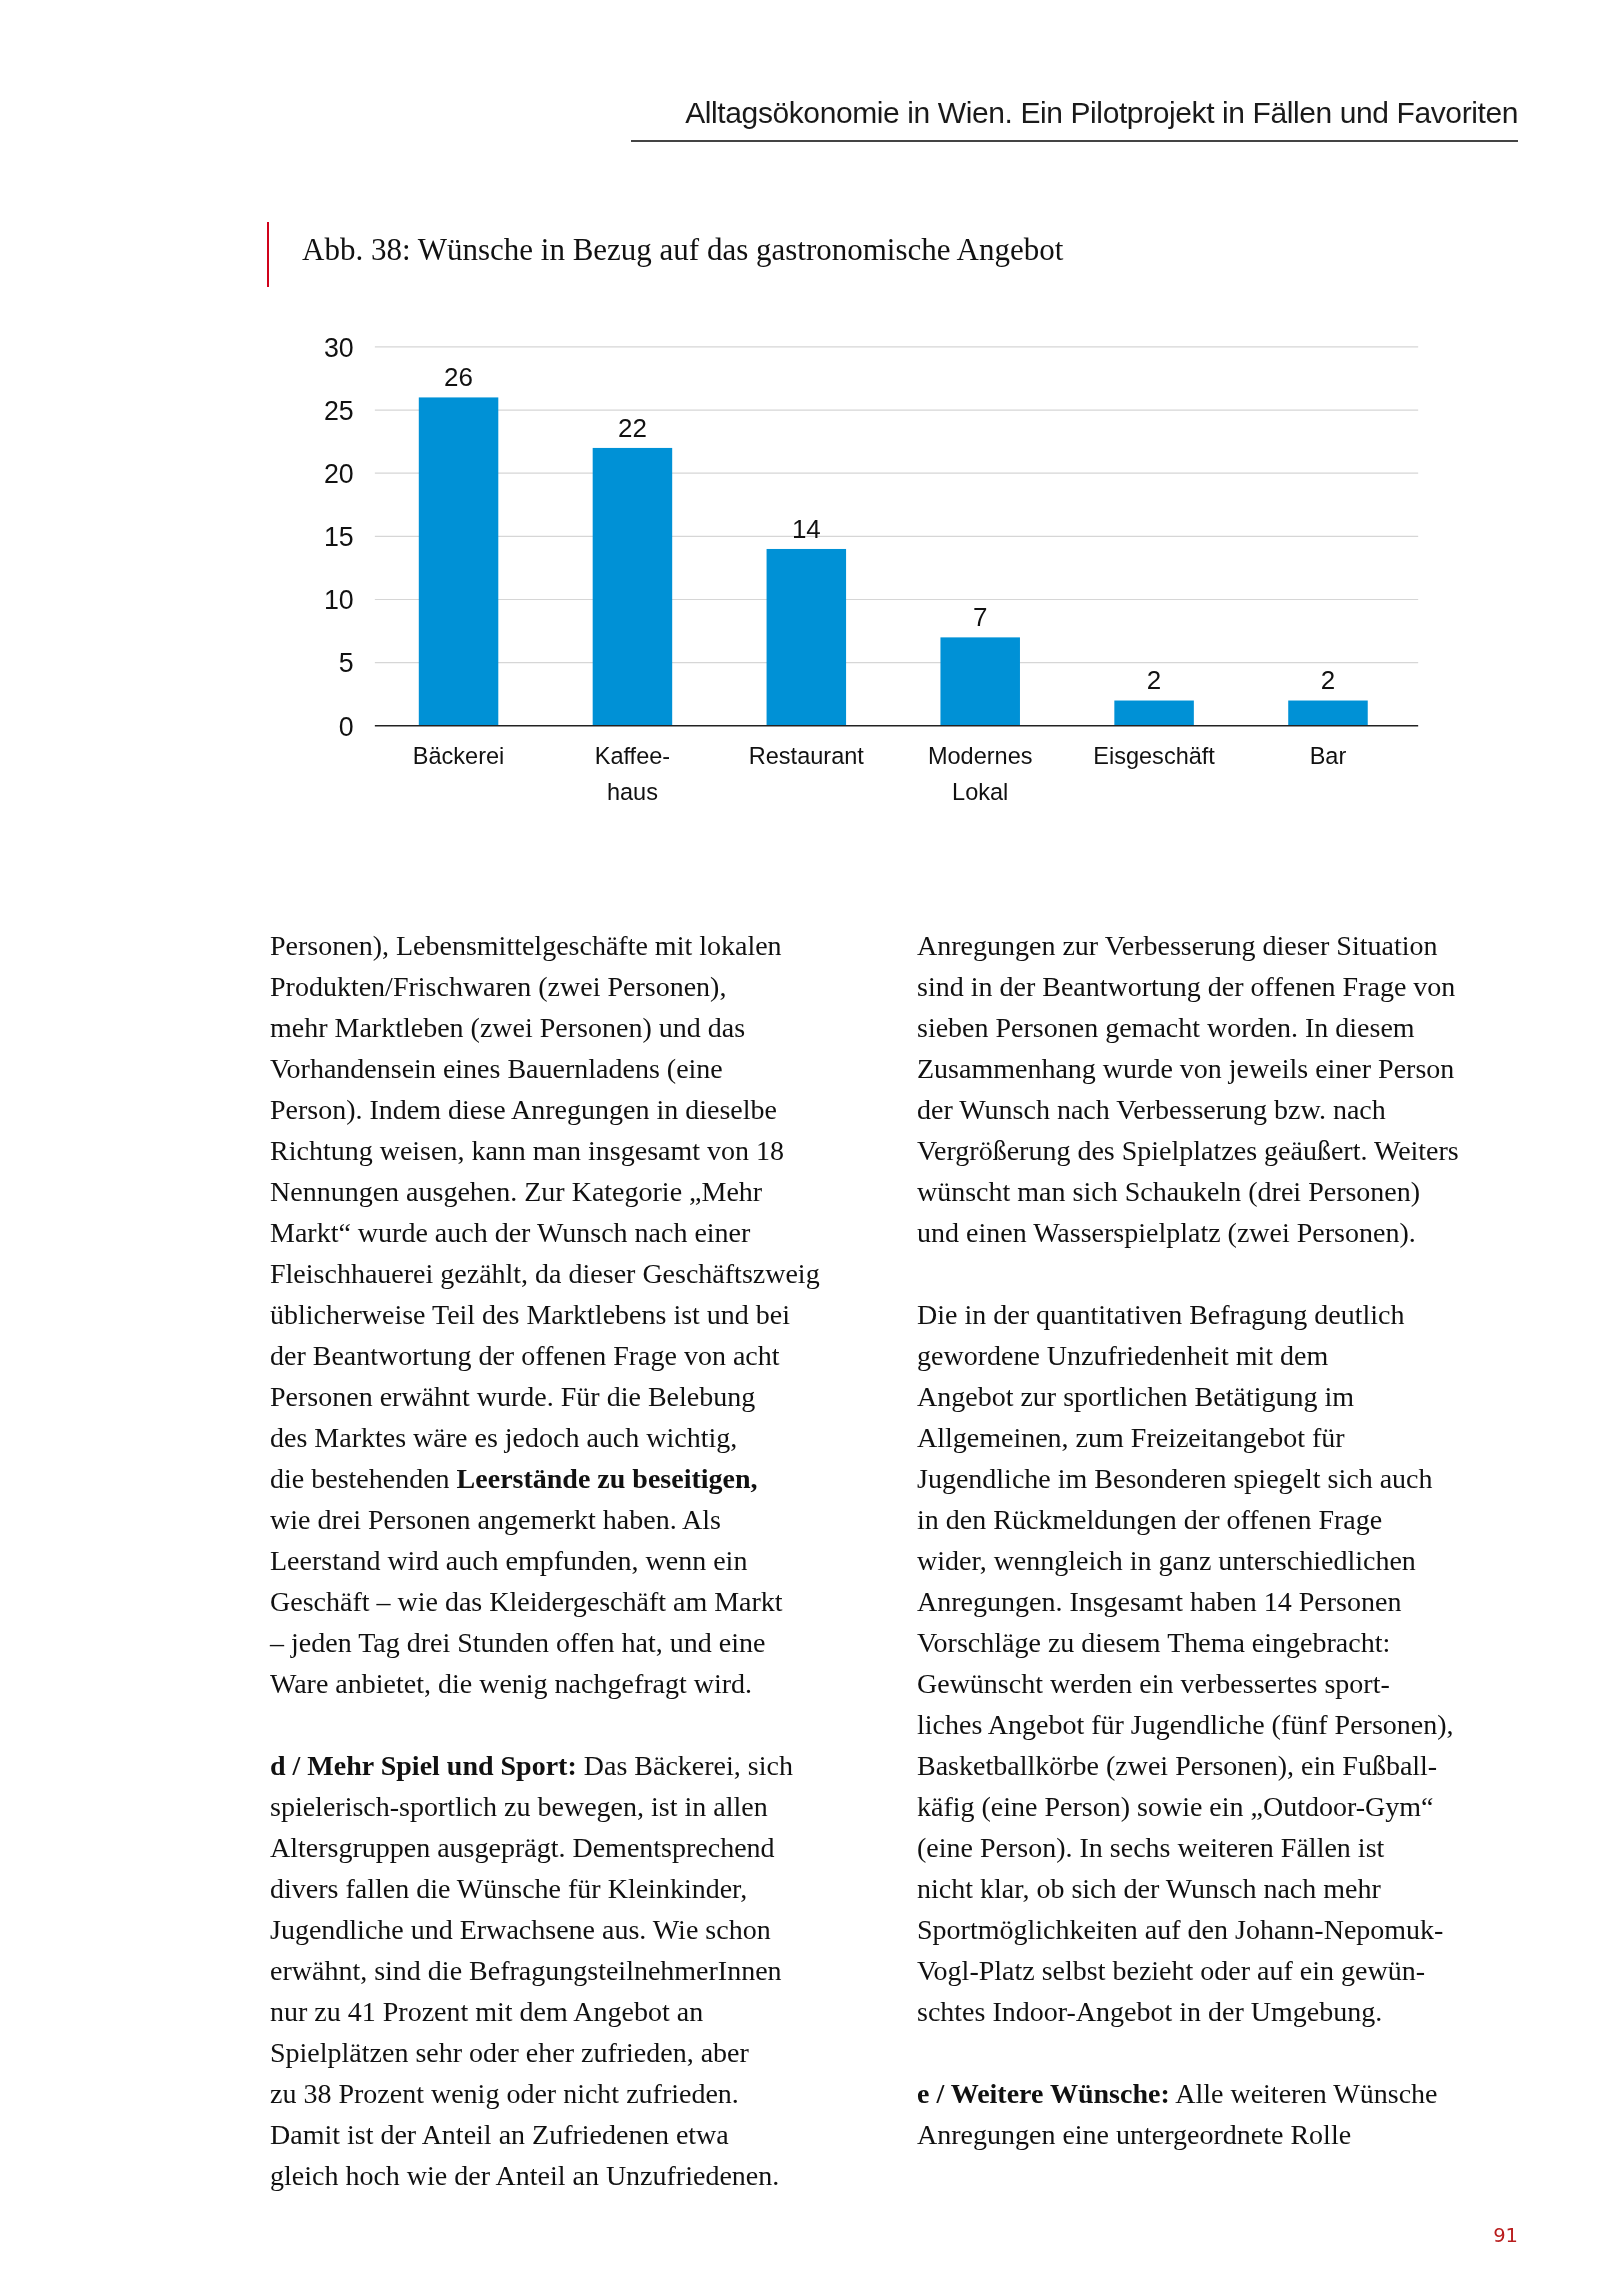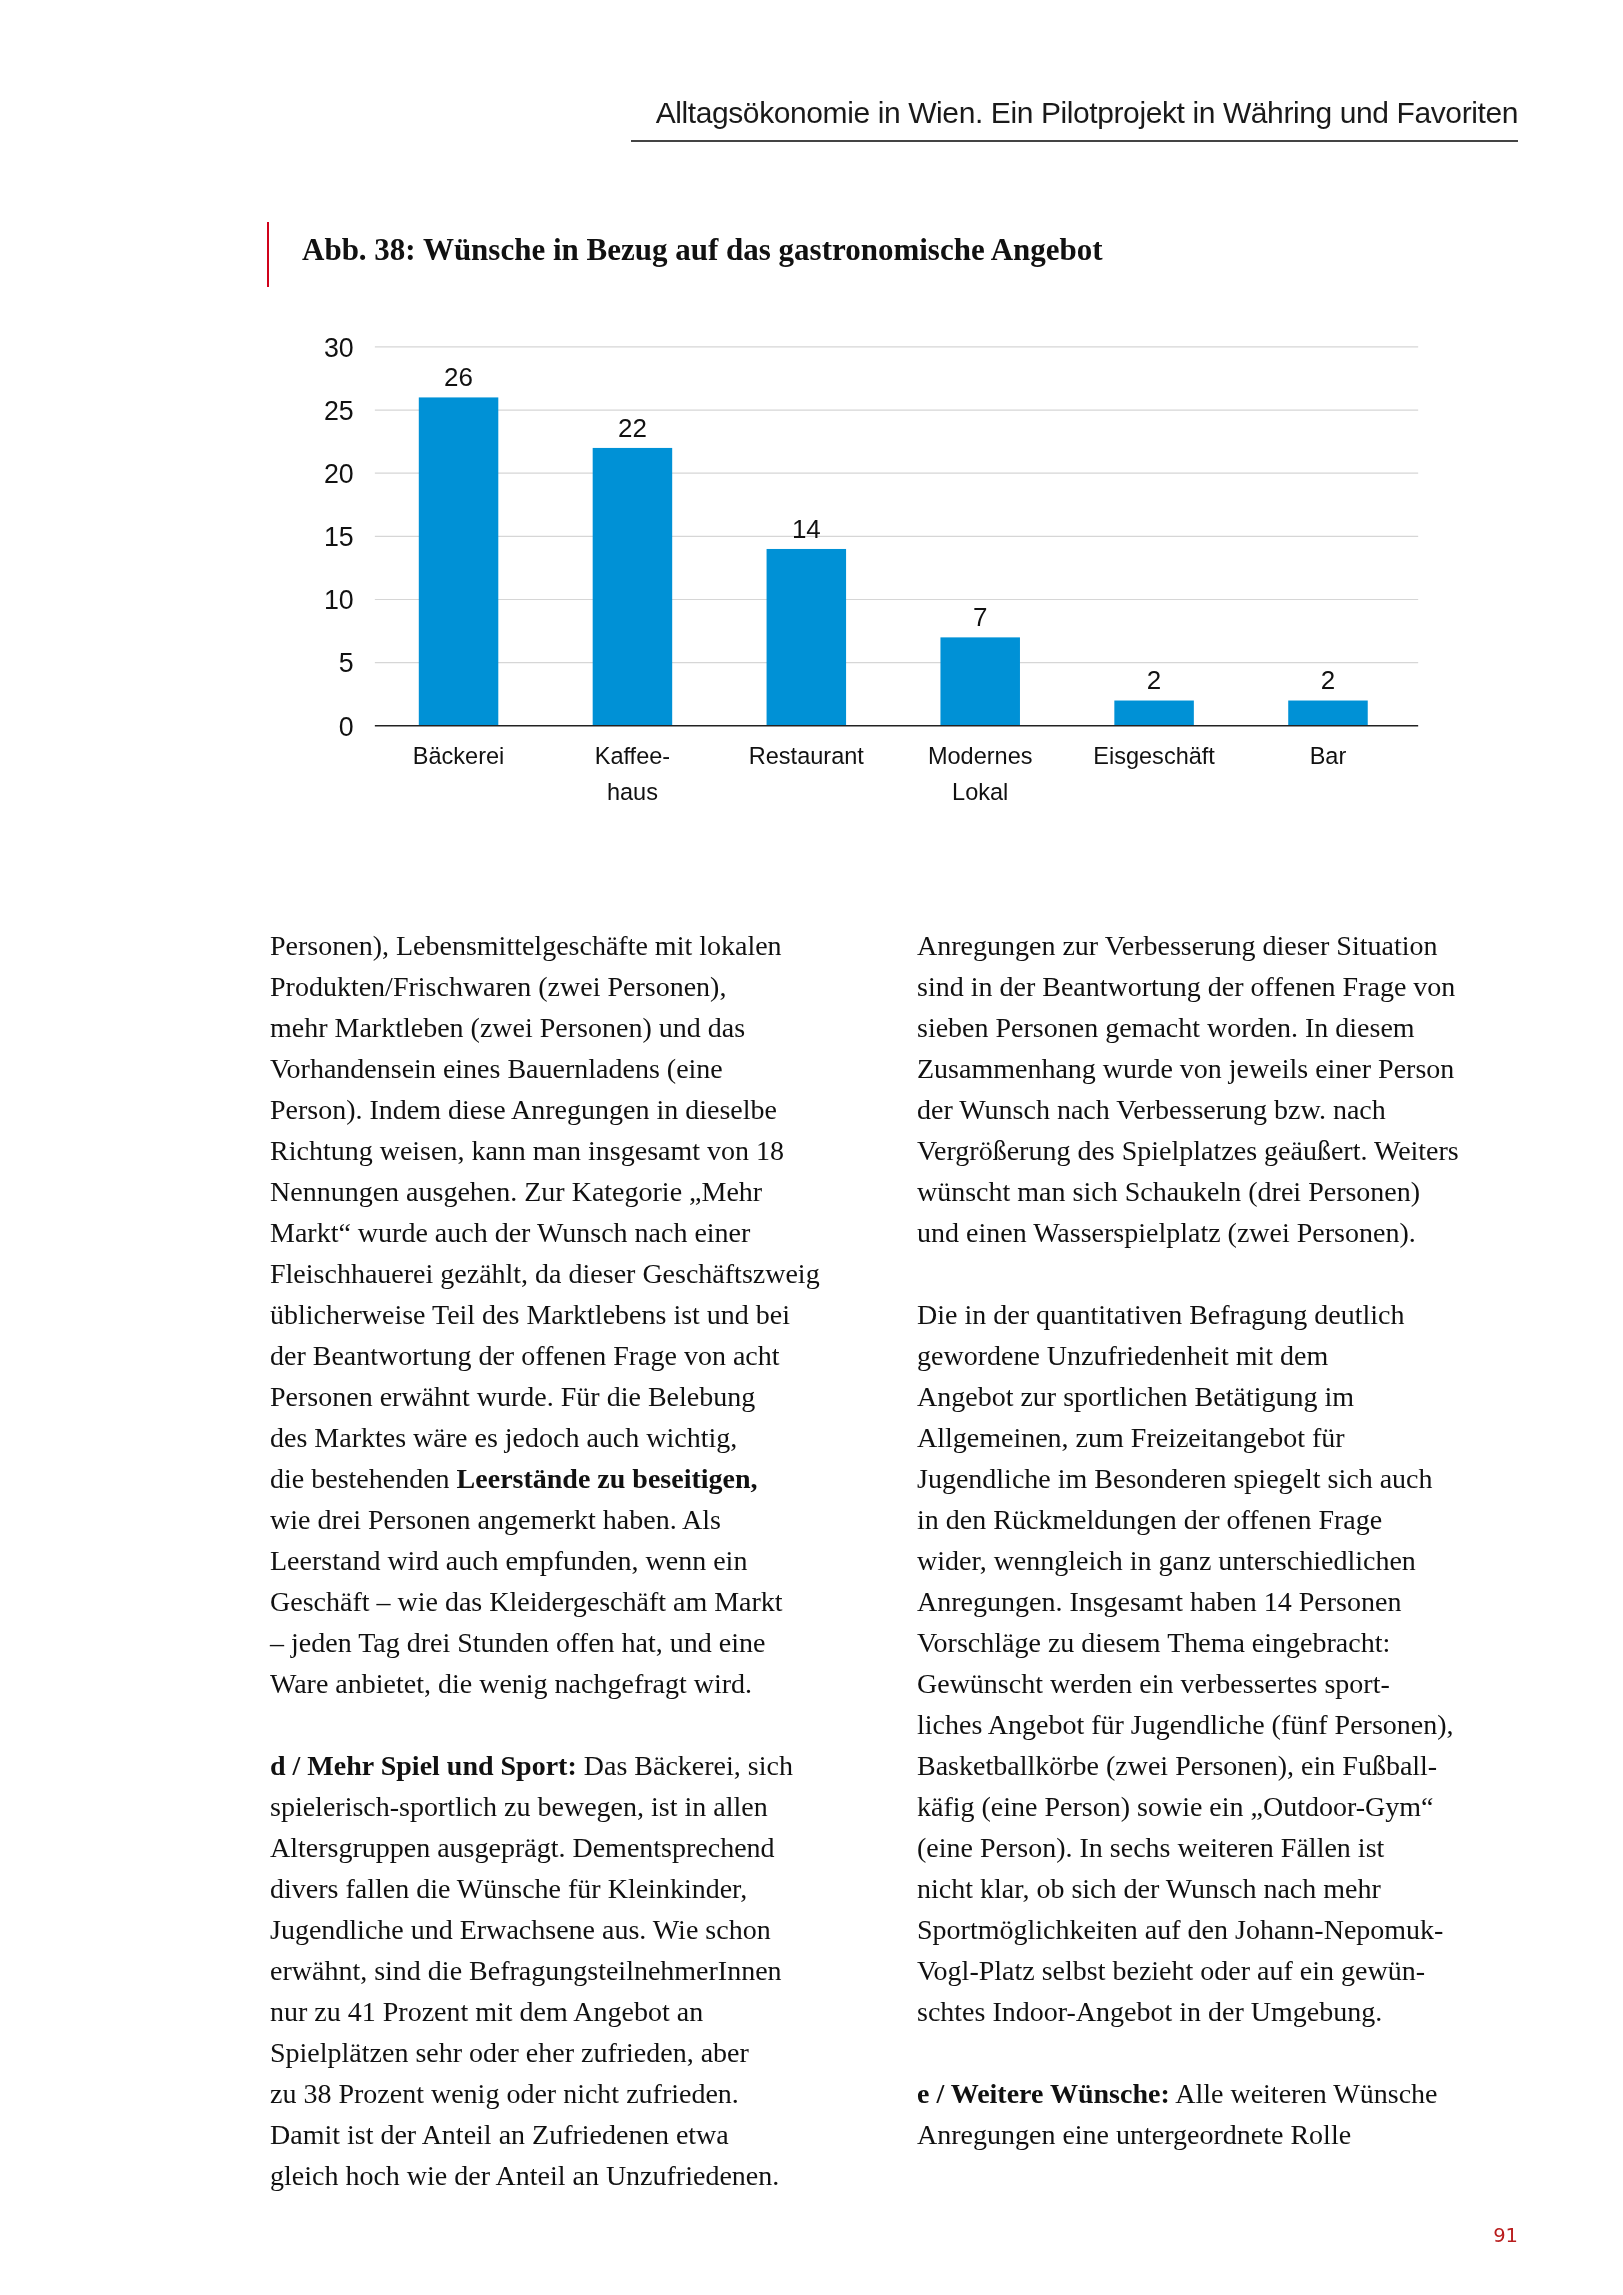--- a/index.html
+++ b/index.html
@@ -6,41 +6,41 @@
   body { width: 1623px; height: 2295px; position: relative; overflow: hidden; color: #111; }
   .running-header {
     position: absolute; left: 631px; top: 96px; width: 887px;
     font-family: "Liberation Sans", sans-serif; font-size: 30px; letter-spacing: -0.4px;
     color: #1a1a1a; text-align: right; white-space: nowrap;
   }
   .header-rule { position: absolute; left: 631px; top: 140px; width: 887px; height: 1.6px; background: #444; }
   .fig-marker { position: absolute; left: 267px; top: 222px; width: 1.6px; height: 65px; background: #d0021b; }
   .fig-title {
     position: absolute; left: 302px; top: 232px;
-    font-family: "Liberation Serif", serif; font-weight: bold; font-size: 31px; color: #111; white-space: nowrap;
+    font-family: "Liberation Serif", serif; font-weight: normal; font-size: 31px; color: #111; white-space: nowrap;
   }
   #chart { position: absolute; left: 292px; top: 325px; width: 1136px; height: 503px; }
   .body-col {
     position: absolute; top: 925px; width: 625px;
     font-family: "Liberation Serif", serif; font-size: 28px; line-height: 41px; color: #111;
   }
   .col-left { left: 270px; }
   .col-right { left: 917px; }
   .body-col p { margin: 0 0 41px 0; }
   .line { display: block; white-space: nowrap; }
   .bold { font-weight: bold; text-align: right; }
   .page-number {
     position: absolute; left: 1477px; top: 2224px; width: 41px; text-align: right;
     font-family: "DejaVu Sans", sans-serif; font-size: 19.5px; color: #b91c1c;
   }
 </style>
 </head>
 <body>
 
-<div class="running-header">Alltagsökonomie in Wien. Ein Pilotprojekt in Währing und Favoriten</div>
+<div class="running-header">Alltagsökonomie in Wien. Ein Pilotprojekt in Fällen und Favoriten</div>
 <div class="header-rule"></div>
 
 <div class="fig-marker"></div>
 <div class="fig-title">Abb. 38: Wünsche in Bezug auf das gastronomische Angebot</div>
 
 <svg id="chart" xmlns="http://www.w3.org/2000/svg" width="1136" height="503" viewBox="0 0 1400 620">
     <text x="76" y="506" text-anchor="end" font-family="&quot;Liberation Sans&quot;, sans-serif" font-size="33" fill="#111">0</text>
     <line x1="102" x2="1388" y1="416.1666666666667" y2="416.1666666666667" stroke="#d6d6d6" stroke-width="1.5"></line>
     <text x="76" y="428.1666666666667" text-anchor="end" font-family="&quot;Liberation Sans&quot;, sans-serif" font-size="33" fill="#111">5</text>
     <line x1="102" x2="1388" y1="338.33333333333337" y2="338.33333333333337" stroke="#d6d6d6" stroke-width="1.5"></line>

